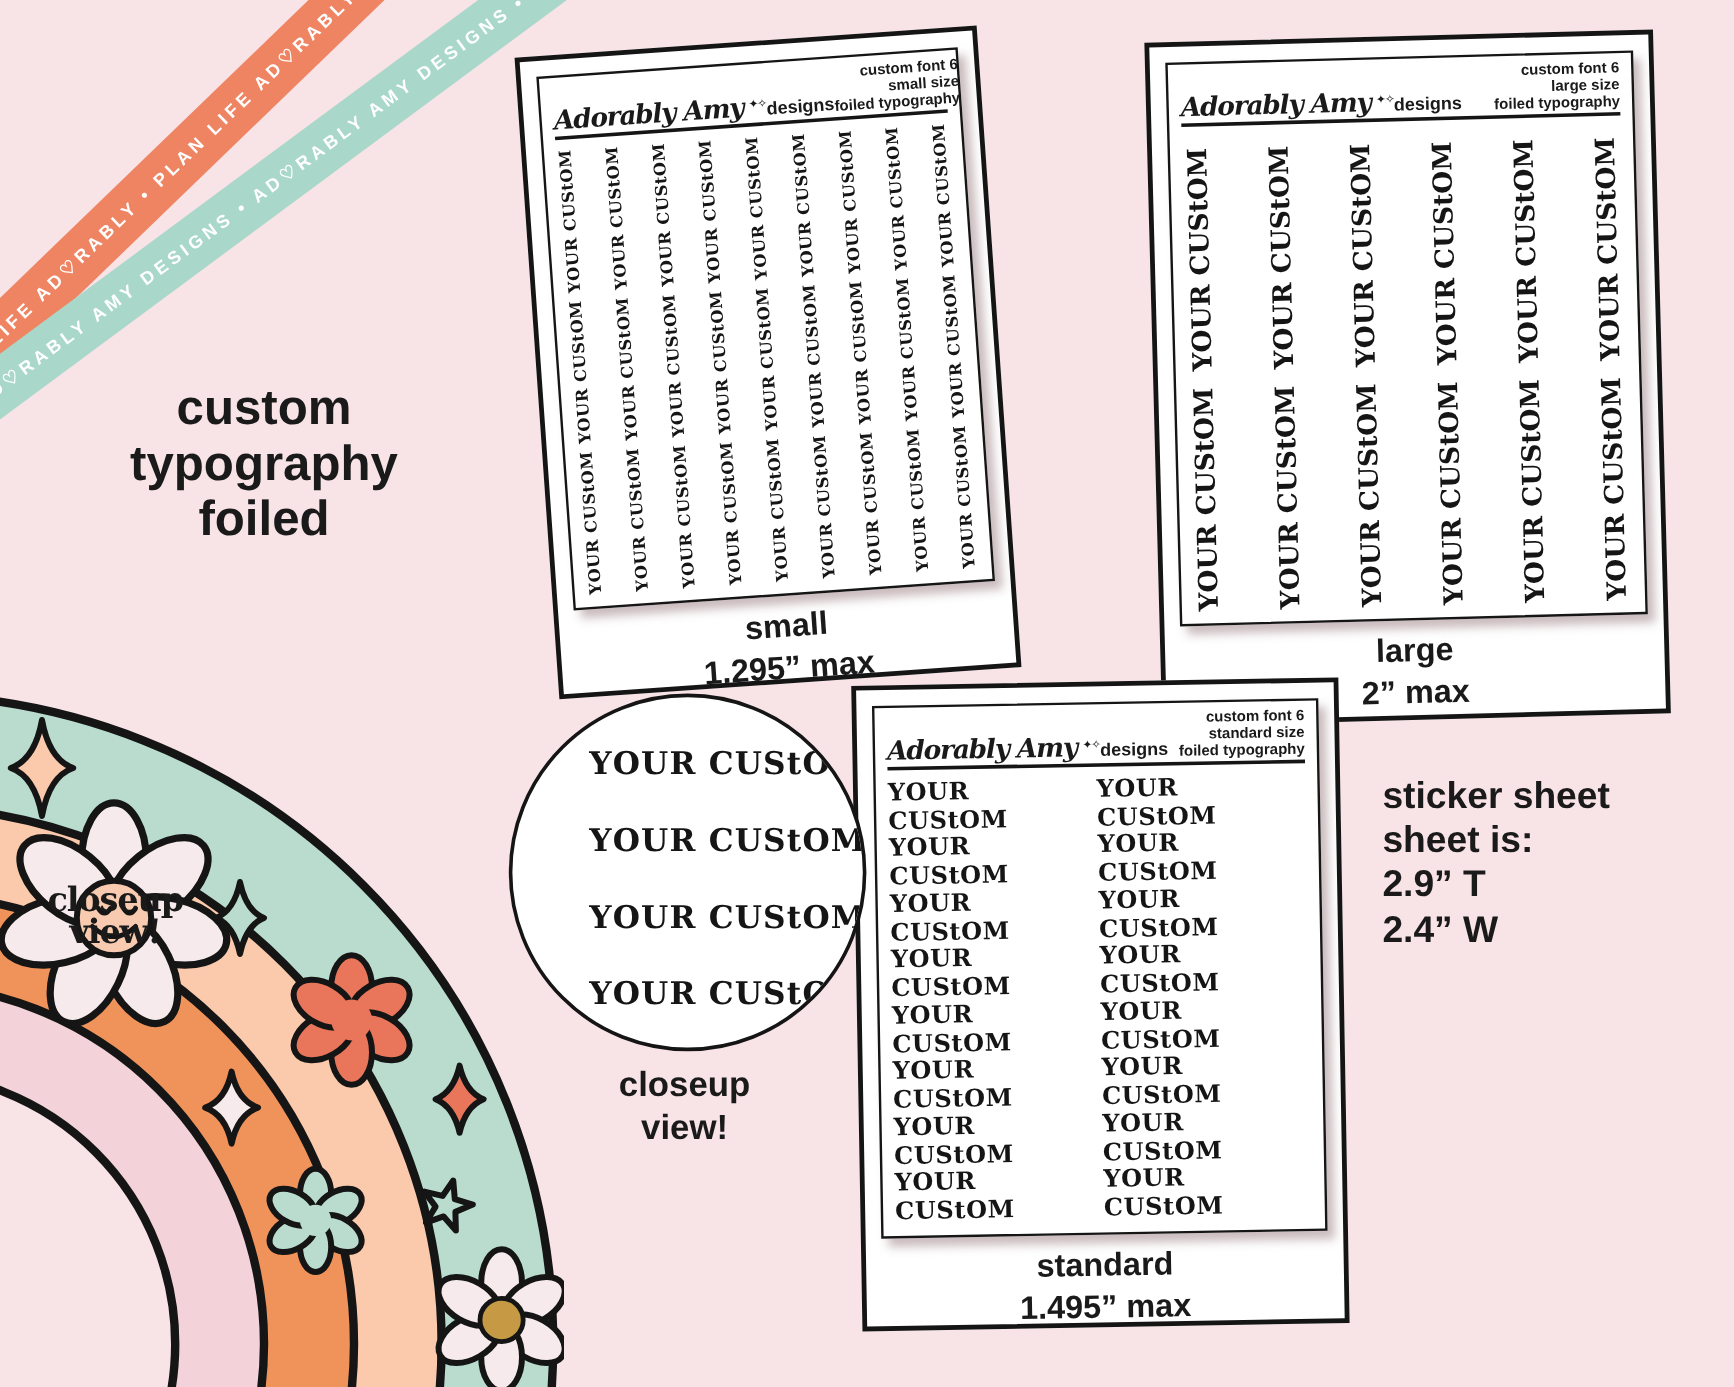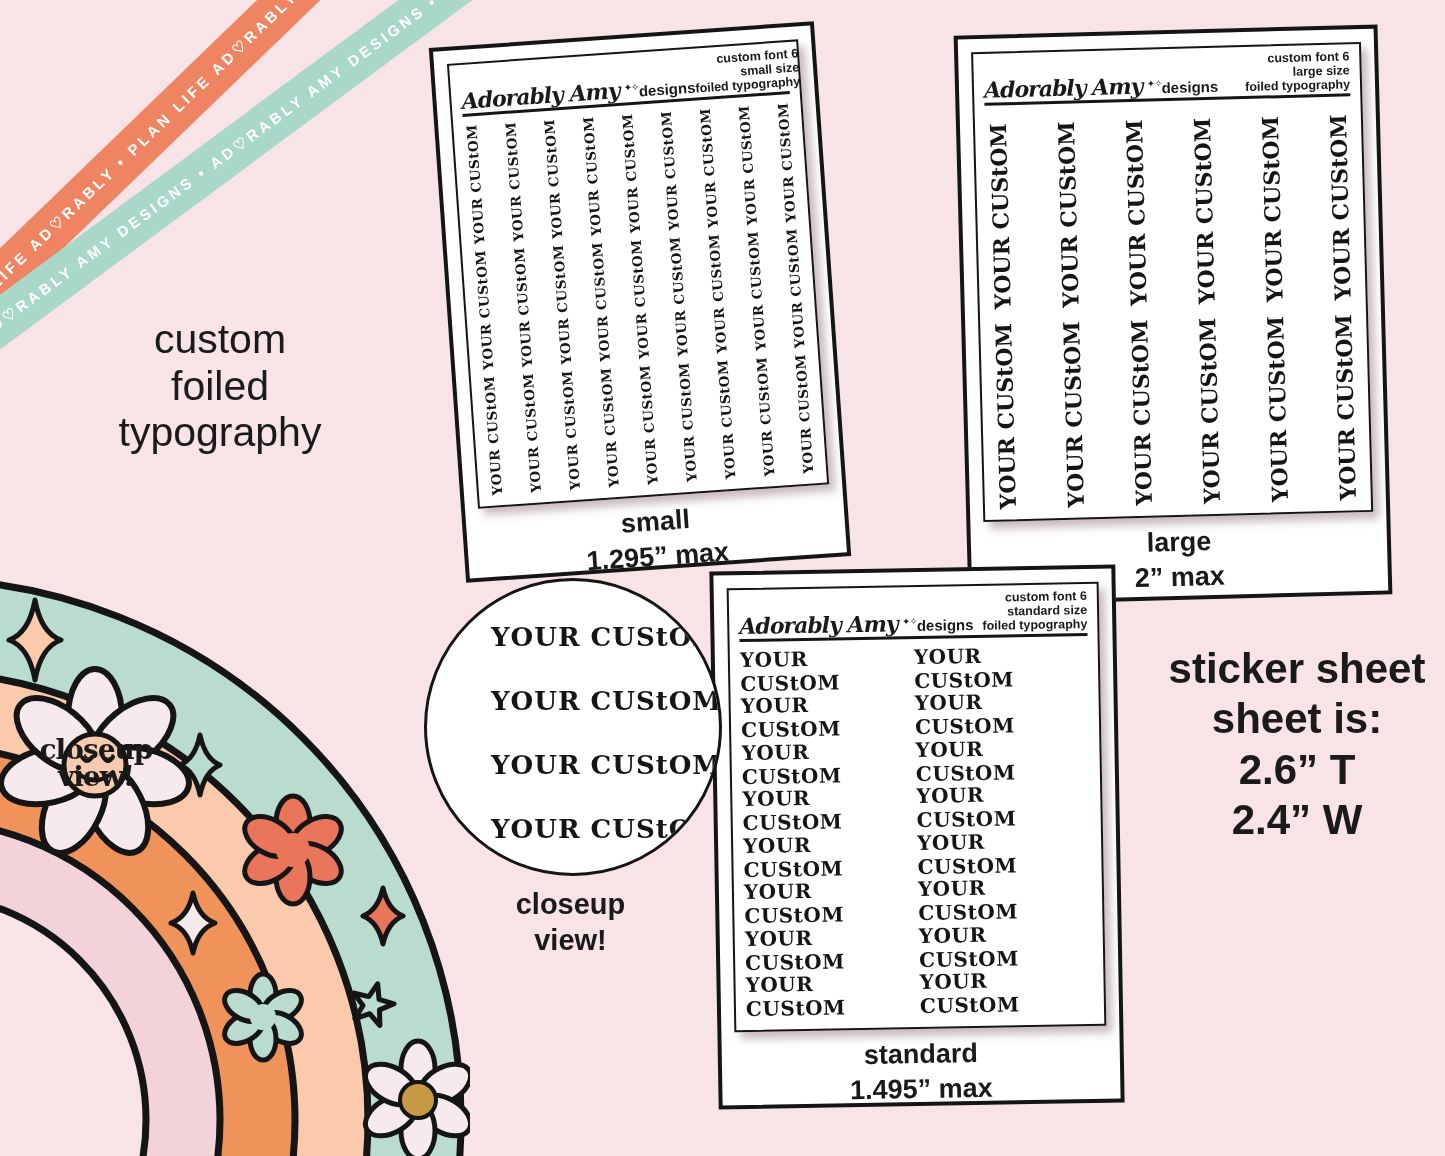--- a/index.html
+++ b/index.html
@@ -11,23 +11,23 @@
   
   .ribbon{
     position:absolute; height:44px; display:flex; align-items:center; justify-content:center;
     white-space:nowrap; overflow:hidden; color:#fff; font-weight:700; font-size:15px;
     letter-spacing:3.5px; z-index:1;
   }
   .ribbon-coral{ width:640px; left:-170px; top:112px; transform:rotate(-44deg); }
   .ribbon-teal { width:700px; left:-120px; top:130px; transform:rotate(-36.5deg); }
   
   .headline{ position:absolute; left:70px; top:316px; width:300px; text-align:center;
-    font-size:41px; font-weight:400; line-height:1.14; z-index:1; }
-  .size-note{ position:absolute; left:1152px; top:644px; width:290px; text-align:center;
-    font-weight:700; font-size:42px; line-height:1.2; z-index:2; }
+    font-size:41px; font-weight:700; line-height:1.14; z-index:1; }
+  .size-note{ position:absolute; left:1152px; top:644px; width:290px; text-align:left;
+    font-weight:700; font-size:31px; line-height:1.2; z-index:2; }
   .closeup-label{ position:absolute; left:488px; top:886px; width:165px; text-align:center;
     font-weight:700; font-size:29px; line-height:1.25; z-index:2; }
   
   .card{ position:absolute; background:#fff; border:4px solid #151515;
     padding:13px 13px 4px; display:flex; flex-direction:column; z-index:2; }
   .card-small   { left:447px; top:34px;  width:386px; height:536px; transform:rotate(-4deg); }
   .card-large   { left:961px; top:30px;  width:424px; height:570px; transform:rotate(-1.5deg); }
   .card-standard{ left:714px; top:568px; width:406px; height:538px; transform:rotate(-1deg); }
   .sheet{ background:#fff; border:2px solid #151515; padding:6px 10px 10px;
     box-shadow:6px 7px 8px rgba(150,120,125,.5); }
@@ -70,22 +70,22 @@
 
   <div class="ribbon ribbon-coral" style="background: rgb(239, 132, 98);">
     <span>PLAN LIFE AD♡RABLY • PLAN LIFE AD♡RABLY • PLAN</span>
   </div>
   <div class="ribbon ribbon-teal" style="background: rgb(169, 216, 202);">
     <span>AD♡RABLY AMY DESIGNS • AD♡RABLY AMY DESIGNS • AD♡</span>
   </div>
 
   <div class="headline">
     <div>custom</div>
+    <div>typography</div>
     <div>foiled</div>
-    <div>typography</div>
   </div>
 
   <svg class="rainbow-svg" width="470" height="600" viewBox="0 0 470 600">
     <g fill="none">
       <circle cx="-80" cy="564" r="494" stroke-width="93" stroke="#b9dccf"></circle>
       <circle cx="-80" cy="564" r="411" stroke-width="73" stroke="#fbc9ac"></circle>
       <circle cx="-80" cy="564" r="337" stroke-width="75" stroke="#f0935b"></circle>
       <circle cx="-80" cy="564" r="263" stroke-width="74" stroke="#f3d3d9"></circle>
       <g stroke="#151515" stroke-width="7">
         <circle cx="-80" cy="564" r="541"></circle>
@@ -319,17 +319,17 @@
       </div>
   </div>
   <div class="closeup-label">
     <div>closeup</div>
     <div>view!</div>
   </div>
 
   <div class="size-note">
     <div>sticker sheet</div>
     <div>sheet is:</div>
-    <div>2.6” T</div>
+    <div>2.9” T</div>
     <div>2.4” W</div>
   </div>
 
 </div>
 
 </body></html>

